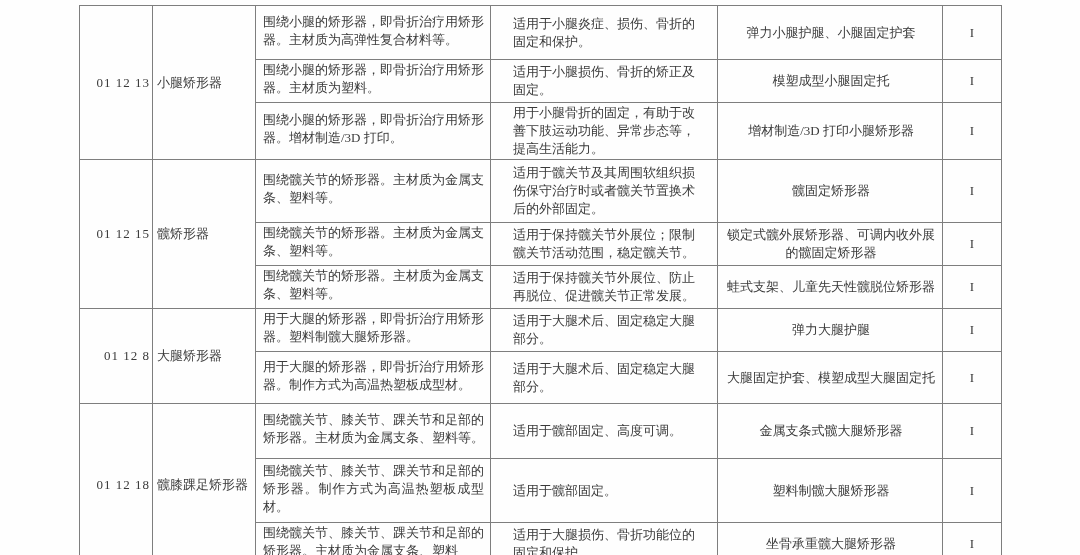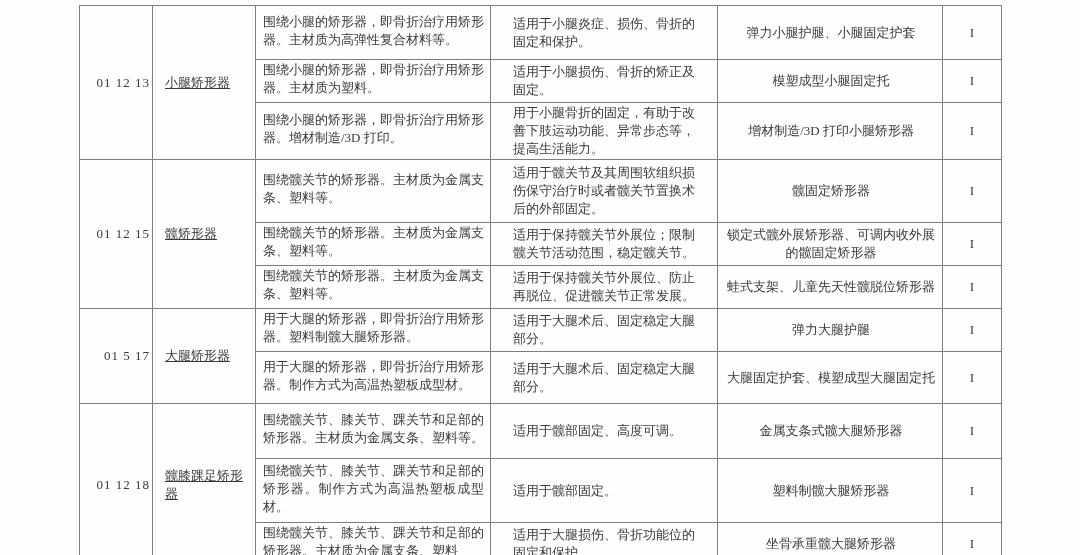--- a/index.html
+++ b/index.html
@@ -38,22 +38,21 @@
     word-break: break-all;
   }
   td.code {
     text-align: right;
     white-space: nowrap;
     padding: 1px 2px;
     letter-spacing: 1px;
   }
   td.cat {
     text-align: justify;
-    padding: 1px 12px;
-    text-decoration: underline;
+    padding: 1px 4px;
   }
   td.desc {
     text-align: justify;
     padding: 1px 6px 5px 7px;
   }
   td.use {
     text-align: justify;
     padding: 1px 22px;
   }
   td.prod {
@@ -126,21 +125,21 @@
         <td class="cls">I</td>
       </tr>
       <tr class="h40">
         <td class="desc">围绕髋关节的矫形器。主材质为金属支条、塑料等。</td>
         <td class="use">适用于保持髋关节外展位、防止再脱位、促进髋关节正常发展。</td>
         <td class="prod">蛙式支架、儿童先天性髋脱位矫形器</td>
         <td class="cls">I</td>
       </tr>
 
       <tr class="h40">
-        <td class="code" rowspan="2">01 5 17</td>
+        <td class="code" rowspan="2">01 12 8</td>
         <td class="cat" rowspan="2">大腿矫形器</td>
         <td class="desc">用于大腿的矫形器，即骨折治疗用矫形器。塑料制髋大腿矫形器。</td>
         <td class="use">适用于大腿术后、固定稳定大腿部分。</td>
         <td class="prod">弹力大腿护腿</td>
         <td class="cls">I</td>
       </tr>
       <tr class="h45">
         <td class="desc">用于大腿的矫形器，即骨折治疗用矫形器。制作方式为高温热塑板成型材。</td>
         <td class="use">适用于大腿术后、固定稳定大腿部分。</td>
         <td class="prod">大腿固定护套、模塑成型大腿固定托</td>

